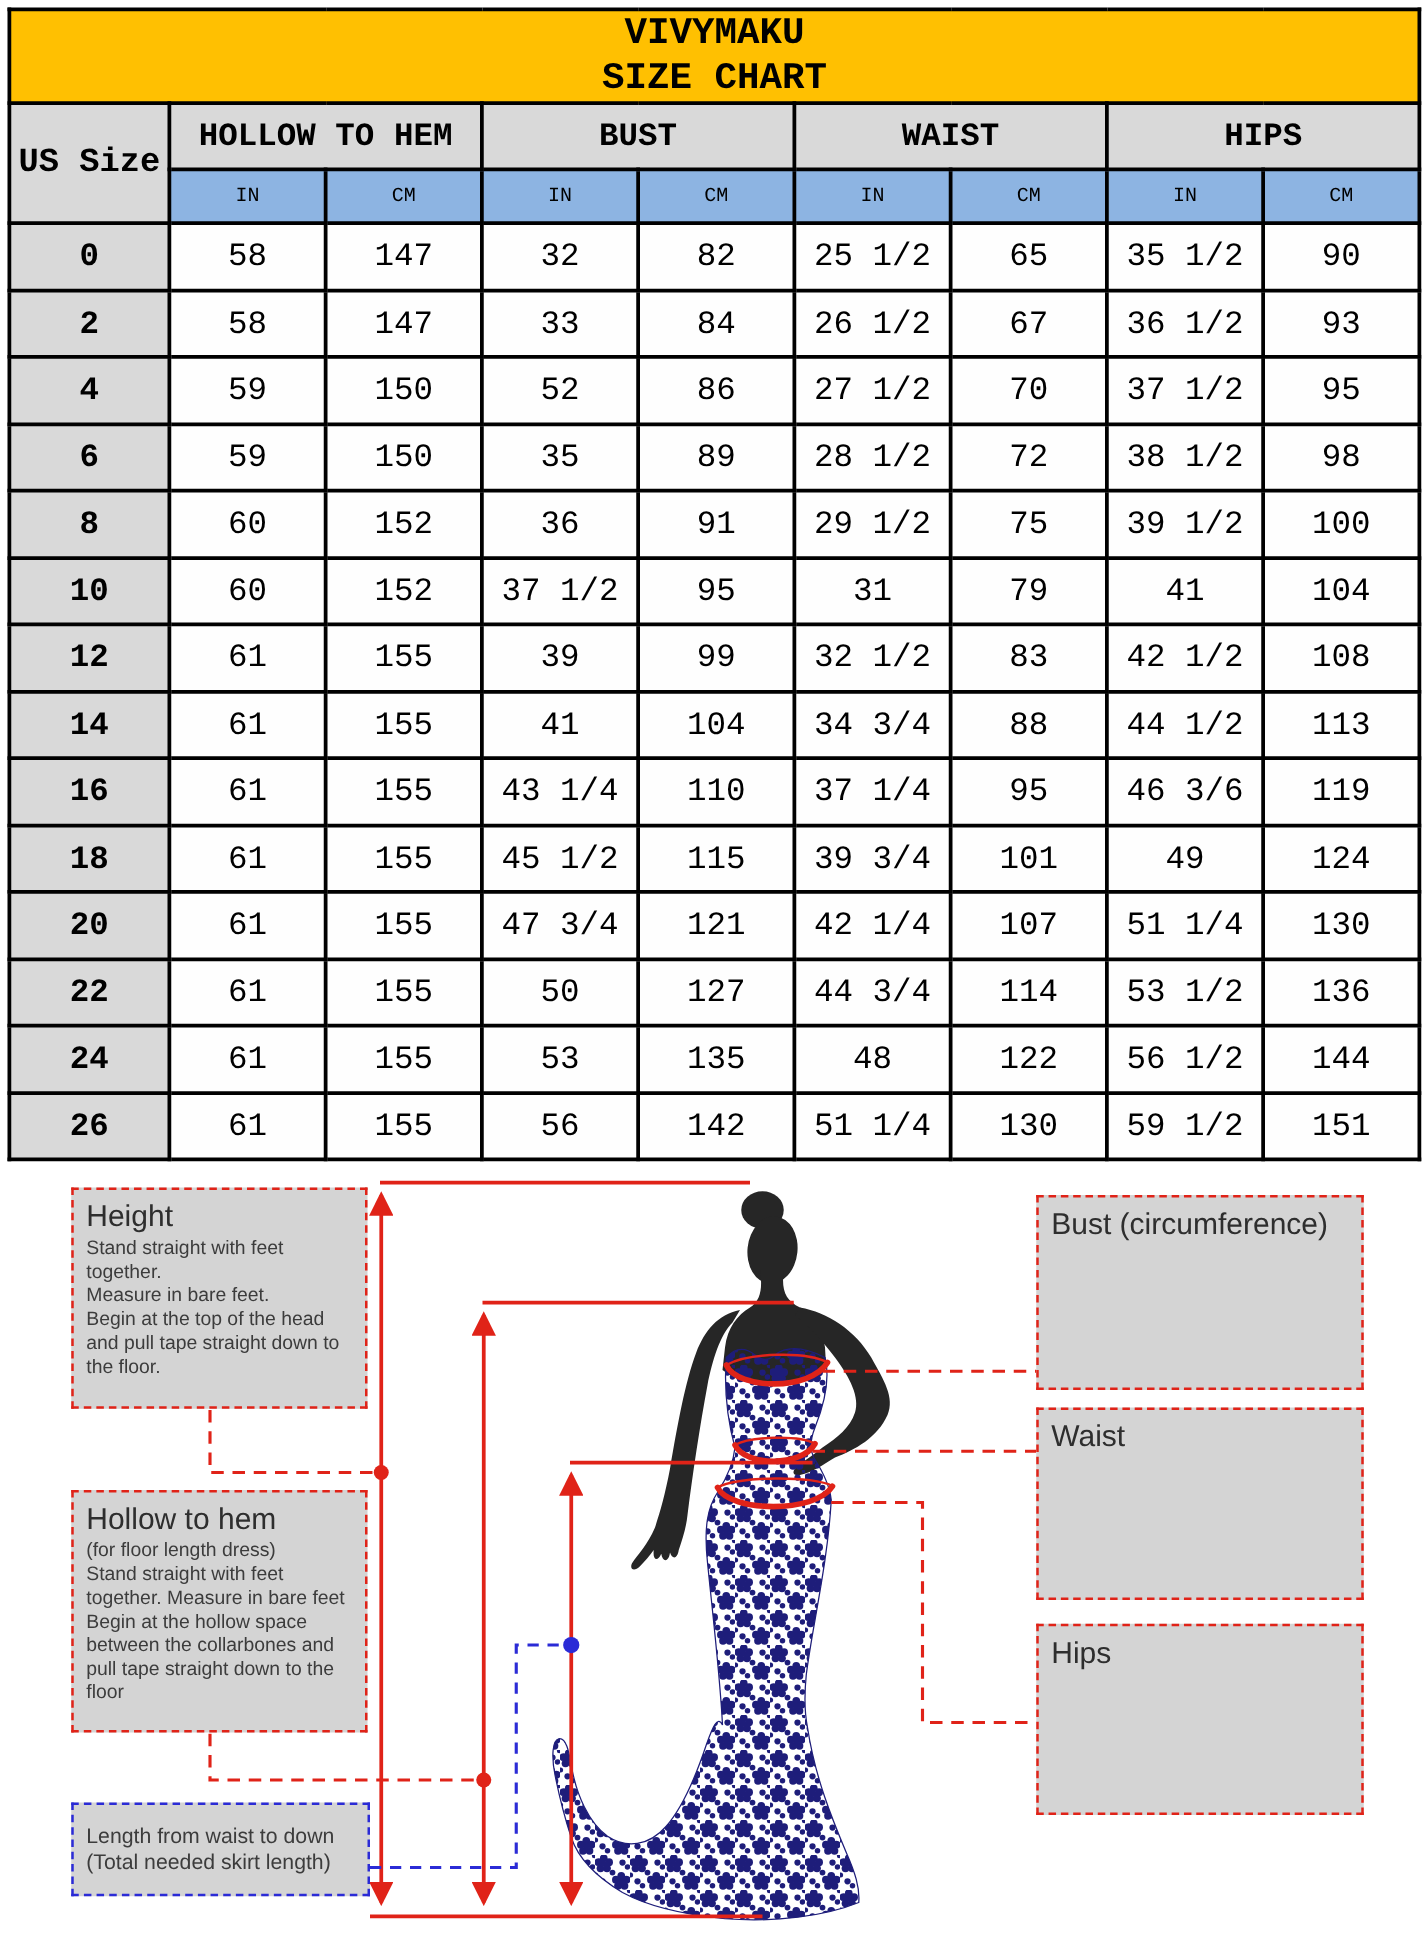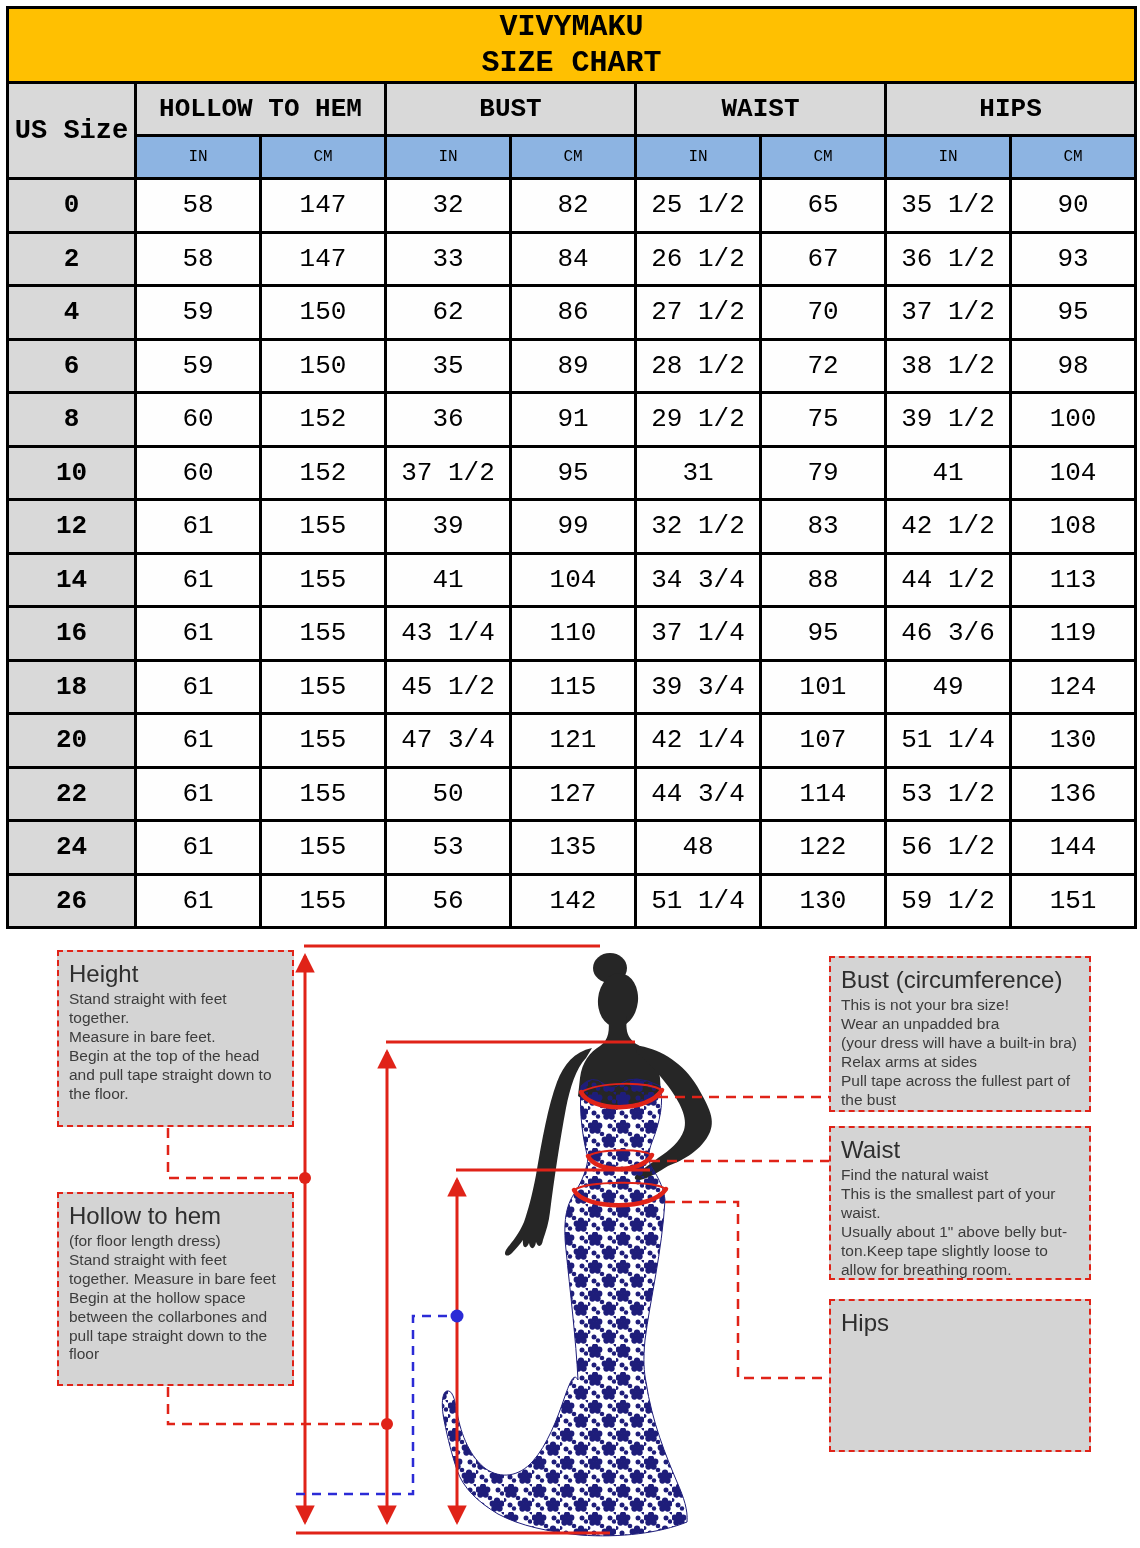--- a/index.html
+++ b/index.html
@@ -99,21 +99,21 @@
           <td>84</td>
           <td>26 1/2</td>
           <td>67</td>
           <td>36 1/2</td>
           <td>93</td>
         </tr>
         <tr class="data-row">
           <td class="size-cell">4</td>
           <td>59</td>
           <td>150</td>
-          <td>62</td>
+          <td>52</td>
           <td>86</td>
           <td>27 1/2</td>
           <td>70</td>
           <td>37 1/2</td>
           <td>95</td>
         </tr>
         <tr class="data-row">
           <td class="size-cell">6</td>
           <td>59</td>
           <td>150</td>
@@ -348,38 +348,30 @@
     <div class="note-title">Hollow to hem</div>
     <div class="note-body">(for floor length dress)
 Stand straight with feet
 together. Measure in bare feet
 Begin at the hollow space
 between the collarbones and
 pull tape straight down to the
 floor</div>
   </div>
 
+  <div class="note blue-note" id="note-length">
+    <div class="note-body">Length from waist to down
+(Total needed skirt length)</div>
+  </div>
 
   <div class="note" id="note-bust">
     <div class="note-title">Bust (circumference)</div>
-    <div class="note-body">This is not your bra size!
-Wear an unpadded bra
-(your dress will have a built-in bra)
-Relax arms at sides
-Pull tape across the fullest part of
-the bust</div>
   </div>
 
   <div class="note" id="note-waist">
     <div class="note-title">Waist</div>
-    <div class="note-body">Find the natural waist
-This is the smallest part of your
-waist.
-Usually about 1" above belly but-
-ton.Keep tape slightly loose to
-allow for breathing room.</div>
   </div>
 
   <div class="note" id="note-hips">
     <div class="note-title">Hips</div>
   </div>
 
 </div>
 
 </body></html>

